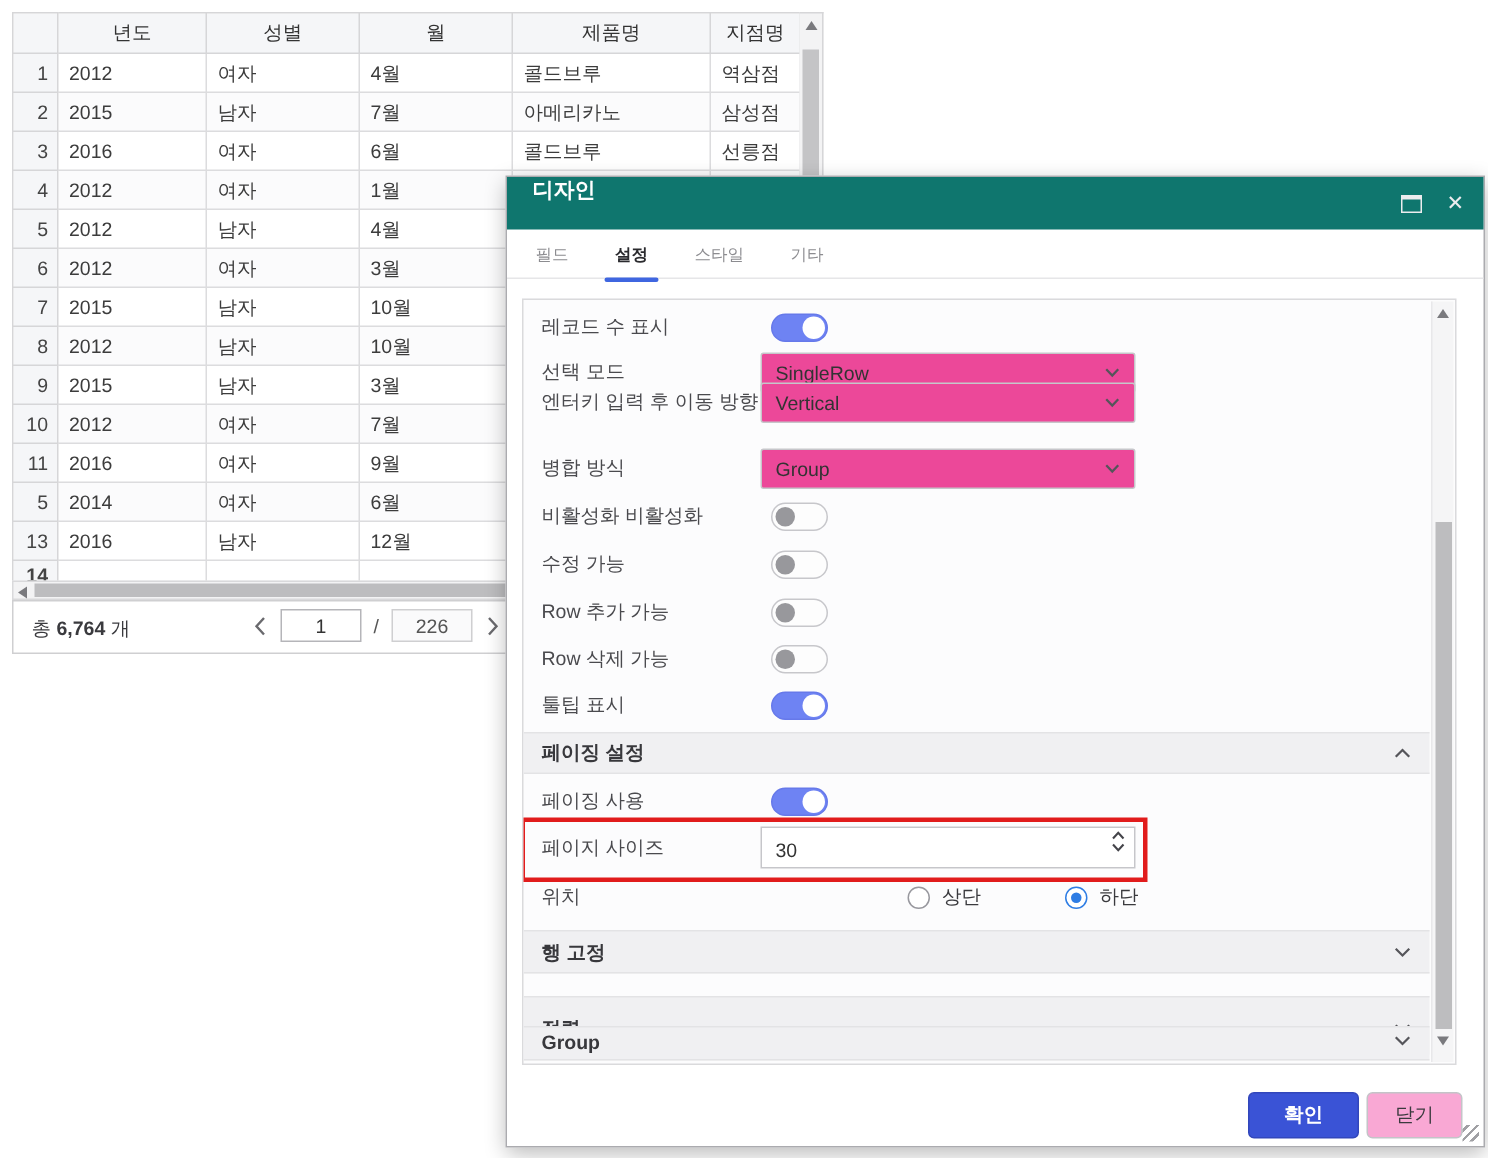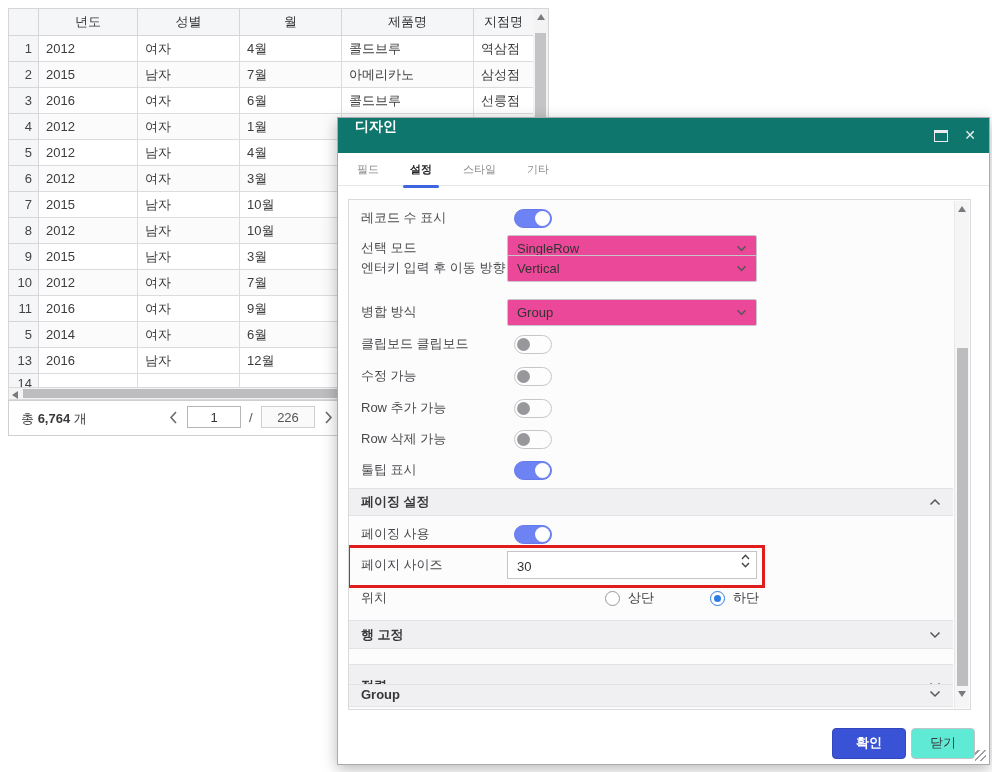--- a/index.html
+++ b/index.html
@@ -9,21 +9,21 @@
   
   .table-panel{position:absolute;left:8px;top:8px;width:541px;height:428px;}
   .grid{border-collapse:collapse;table-layout:fixed;width:525px;border:1px solid #c6c6c8;}
   .grid th{height:26px;background:#f5f6f8;border:1px solid #d6d6d8;font-weight:400;color:#333;
            text-align:center;font-size:13px;padding:0;}
   .grid td{height:25px;border:1px solid #dcdcde;background:#fff;padding:0 7px;color:#3c3c3c;
            font-size:13px;overflow:hidden;white-space:nowrap;}
   .grid td.num{background:#f5f6f8;text-align:right;color:#444;padding:0 6px;border-color:#d6d6d8;}
   .grid tr:nth-child(even) td{background:#fbfbfc;}
   .grid tr:nth-child(even) td.num{background:#f5f6f8;}
-  .grid tr.partial td{height:12px;line-height:20px;}
+  .grid tr.partial td{height:12px;line-height:20px;font-weight:bold;}
   
   .vscroll{position:absolute;left:525px;top:0;width:16px;height:379px;background:#f3f3f4;
            border:1px solid #d6d6d8;border-left:none;box-sizing:border-box;}
   .vthumb{position:absolute;left:2px;top:24px;width:11px;height:165px;background:#c4c4c6;}
   .tri-up{width:0;height:0;border-left:4px solid transparent;border-right:4px solid transparent;
           border-bottom:6px solid #7a7a7e;margin:5px auto 0;}
   .tri-down{width:0;height:0;border-left:4px solid transparent;border-right:4px solid transparent;
           border-top:6px solid #7a7a7e;margin:0 auto;}
   .tri-left{width:0;height:0;border-top:4px solid transparent;border-bottom:4px solid transparent;
           border-right:6px solid #7a7a7e;margin:3px 0 0 3px;}
@@ -101,21 +101,21 @@
   
   .dsb{position:absolute;right:1px;top:1px;width:15px;height:507px;background:#f5f5f6;
           border-left:1px solid #e8e8ea;box-sizing:border-box;}
   .dsb .vthumb2{position:absolute;left:2px;top:147px;width:11px;height:338px;background:#bdbdbf;}
   .dsb .up{position:absolute;top:0;left:0;right:0;}
   .dsb .down{position:absolute;top:490px;left:3px;}
   
   .btn-ok{position:absolute;left:494px;top:610px;width:72px;height:29px;background:#3a53d6;
           border:1px solid #3247bb;border-radius:4px;color:#fff;font-weight:700;font-size:13px;
           text-align:center;line-height:27px;}
-  .btn-close{position:absolute;left:573px;top:610px;width:62px;height:29px;background:#5eead4;
+  .btn-close{position:absolute;left:573px;top:610px;width:62px;height:29px;background:#f9a8d4;
           border:1px solid #c4c4c8;border-radius:4px;color:#3a3a3e;font-size:13px;
           text-align:center;line-height:27px;}
   .rsz{position:absolute;right:3px;bottom:3px;width:11px;height:11px;
        background:repeating-linear-gradient(-45deg,transparent 0 3px,#a0a0a4 3px 4.5px);}
 </style>
 </head>
 <body>
 
 <div class="table-panel">
   <table class="grid">
@@ -339,21 +339,21 @@
       <span class="lbl">병합 방식</span>
       <div class="sel">
         <span>Group</span>
         <svg width="11" height="7" viewBox="0 0 11 7">
             <path d="M1.5 1.2 L5.5 5.4 L9.5 1.2" fill="none" stroke="#55555a" stroke-width="1.5"></path>
           </svg>
       </div>
     </div>
 
     <div class="crow" style="top:129px">
-      <span class="lbl">클립보드 클립보드</span>
+      <span class="lbl">비활성화 비활성화</span>
       <span class="tg" data-state="off"></span>
     </div>
 
     <div class="crow" style="top:161px">
       <span class="lbl">수정 가능</span>
       <span class="tg" data-state="off"></span>
     </div>
 
     <div class="crow" style="top:193px">
       <span class="lbl">Row 추가 가능</span>

